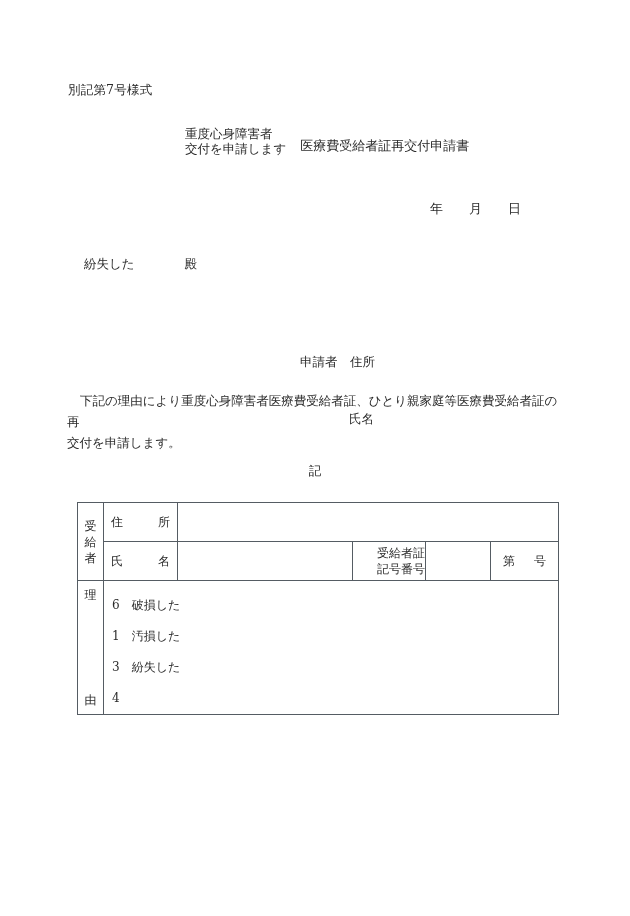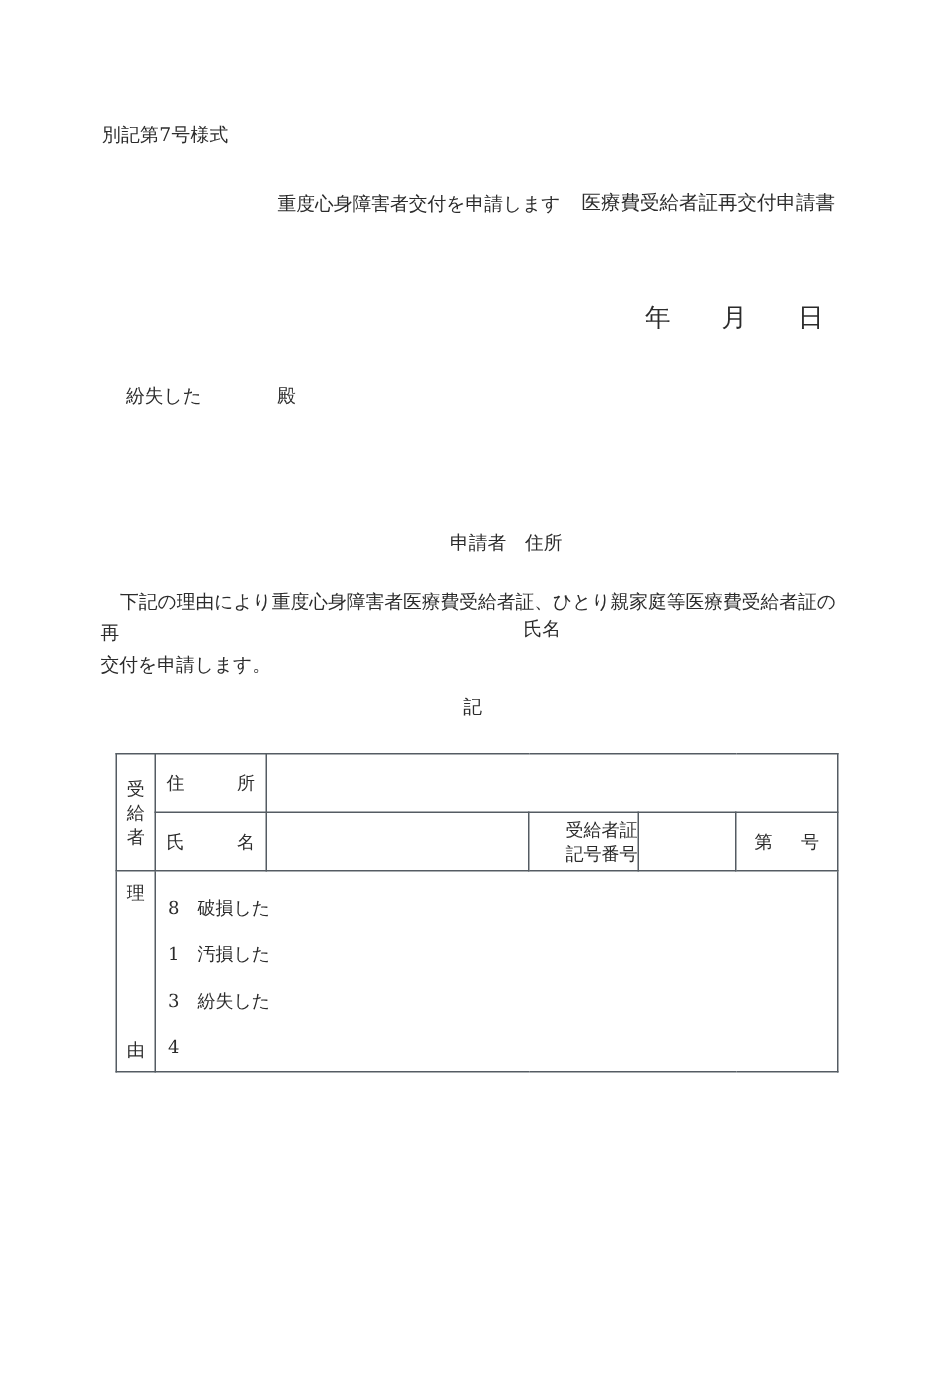--- a/index.html
+++ b/index.html
@@ -37,38 +37,38 @@
   .title-row {
     position: absolute;
     left: 185px;
     top: 126px;
     display: flex;
     align-items: center;
     white-space: nowrap;
   }
   .title-stack {
     display: flex;
-    flex-direction: row;
+    flex-direction: column;
     font-size: 12.5px;
     line-height: 15px;
   }
   .title-stack span { display: block; }
   .title-main {
     font-size: 13px;
     margin-left: 14px;
     align-self: flex-end;
     padding-bottom: 1px;
   }
 
   
   .date-line {
     position: absolute;
     left: 430px;
     top: 200px;
-    font-size: 17px;
+    font-size: 13px;
     white-space: pre;
   }
 
   
   .addressee {
     position: absolute;
     left: 84px;
     top: 256px;
     font-size: 12.5px;
     white-space: pre;
@@ -267,21 +267,21 @@
 
       <tr>
         <td class="vcol reason-cell">
           <div class="vstack-spread">
             <span>理</span>
             <span>由</span>
           </div>
         </td>
         <td class="reason-cell" colspan="5">
           <div class="reason-list">
-            <div class="reason-item">8　破損した</div>
+            <div class="reason-item">6　破損した</div>
             <div class="reason-item">1　汚損した</div>
             <div class="reason-item">3　紛失した</div>
             <div class="reason-item">4</div>
           </div>
         </td>
       </tr>
     </tbody>
   </table>
 
 </div>

